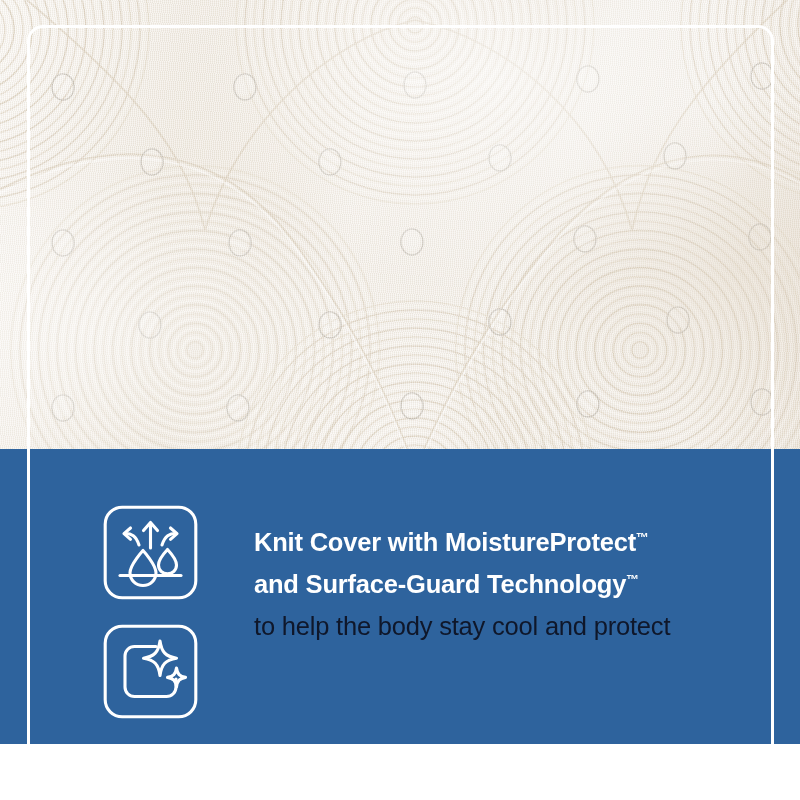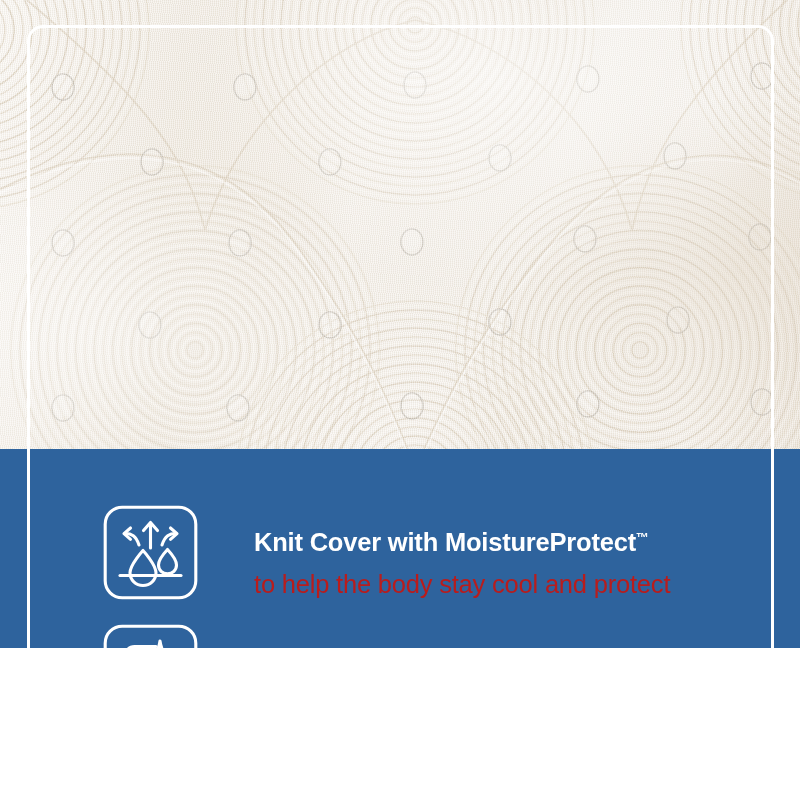--- a/index.html
+++ b/index.html
@@ -8,21 +8,21 @@
     padding: 0;
     background: #ffffff;
   }
   body {
     font-family: "Liberation Sans", sans-serif;
   }
 
   .card {
     position: relative;
     width: 800px;
-    height: 648px;
+    height: 744px;
     overflow: hidden;
     background: #efe9e1;
   }
 
   
   .fabric {
     position: absolute;
     left: 0;
     top: 0;
     width: 800px;
@@ -126,21 +126,21 @@
     white-space: nowrap;
   }
   .headline sup {
     font-size: 13px;
     vertical-align: super;
     line-height: 0;
     font-weight: bold;
     letter-spacing: 0;
   }
   .bodyline {
-    color: #b91c1c;
+    color: #0f172a;
     font-size: 25.5px;
     font-weight: normal;
     line-height: 42px;
     letter-spacing: -0.2px;
     margin: 0;
     white-space: nowrap;
   }
 </style>
 </head>
 <body>
@@ -334,20 +334,21 @@
 
         <path d="M57,17 C 58.6,28.2 62.6,32.4 73.5,34.2 C 62.6,36 58.6,40.2 57,51.5 C 55.4,40.2 51.4,36 40.5,34.2 C 51.4,32.4 55.4,28.2 57,17 Z" fill="none" stroke="#ffffff" stroke-width="3.1" stroke-linejoin="round"></path>
 
         <path d="M73.5,44 C 74.4,50.1 76.6,52.4 82.5,53.4 C 76.6,54.4 74.4,56.7 73.5,62.8 C 72.6,56.7 70.4,54.4 64.5,53.4 C 70.4,52.4 72.6,50.1 73.5,44 Z" fill="none" stroke="#ffffff" stroke-width="3.1" stroke-linejoin="round"></path>
       </svg>
 
     </div>
 
     <div class="text-column">
       <p class="headline"><span>Knit Cover with MoistureProtect</span><sup>™</sup></p>
+      <p class="headline"><span>and Surface-Guard Technology</span><sup>™</sup></p>
       <p class="bodyline">to help the body stay cool and protect</p>
     </div>
 
   </div>
 
   <div class="frame"></div>
 
 </div>
 
 </body></html>

